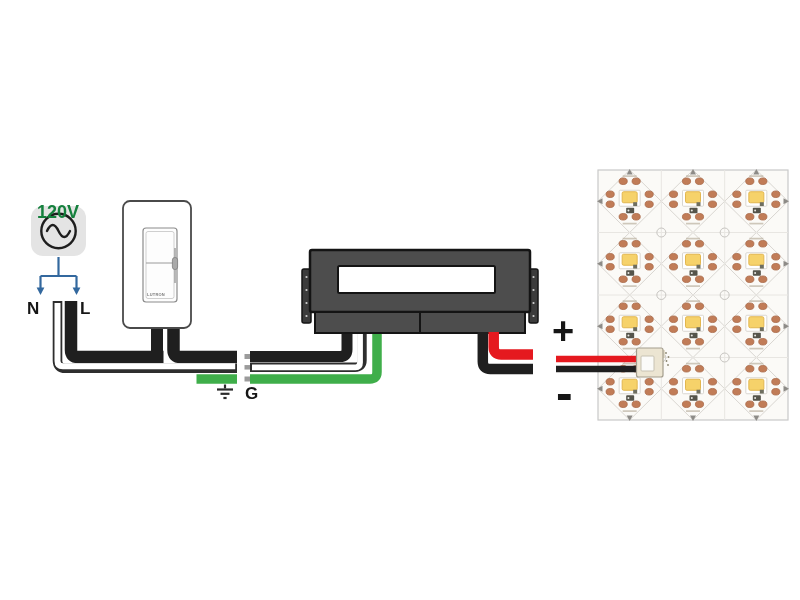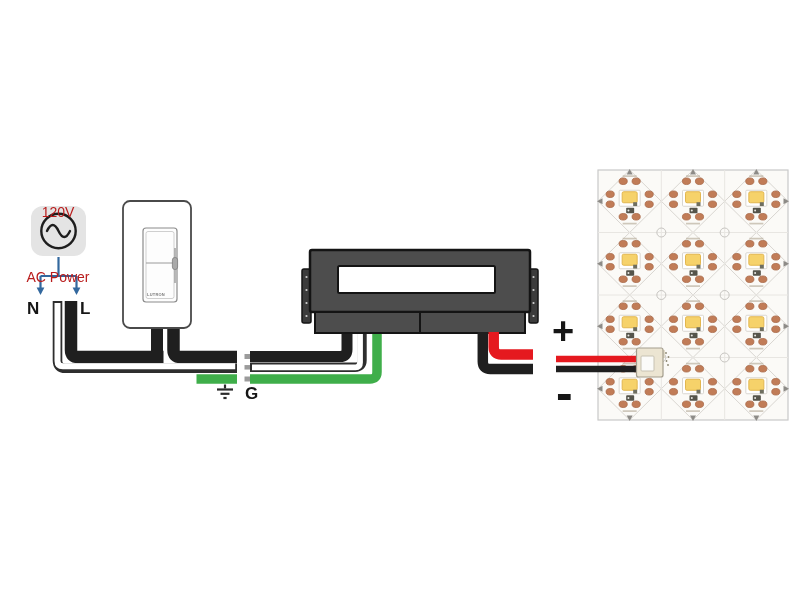--- a/index.html
+++ b/index.html
@@ -2,22 +2,22 @@
 <html style="--text_dark: #3a3a3a; --label_black: #161616; --arrow_blue: #33689e; --wire_black: #1f1f1f; --wire_white_outline: #2e2e2e; --wire_white: #ffffff; --wire_green: #3fae4a; --wire_red: #e5191f; --splice_gray: #9b9b9b; --driver_body: #4d4d4d; --driver_border: #141414; --driver_flange: #3c3c3c; --dimmer_plate: #ffffff; --dimmer_border: #4a4a4a; --panel_bg: #fbfaf7; --panel_line: #d9d6d1; --copper_pad: #c17c57; --copper_pad_edge: #a96a49; --led_yellow: #f6d26a; --led_yellow_edge: #e2b64f; --connector_beige: #ece5d2; --connector_edge: #a39d8d;"><head>
 <meta charset="utf-8">
 <style>
   html,body{margin:0;padding:0;background:#ffffff;}
   .stage{
     position:relative;width:800px;height:600px;background:#fff;overflow:hidden;
     font-family:"Liberation Sans", sans-serif;
   }
   .stage svg{position:absolute;left:0;top:0;}
   .lbl{position:absolute;color:#161616;font-weight:800;white-space:pre;}
-  #power-label{left:4px;top:159px;width:108px;text-align:center;color:#b91c1c;
-    font-weight:400;font-size:14px;line-height:21.5px;}
+  #power-label{left:4px;top:159px;width:108px;text-align:center;color:#15803d;
+    font-weight:700;font-size:18px;line-height:21.5px;}
   #lbl-n{left:27px;top:299px;font-size:17px;}
   #lbl-l{left:80px;top:299px;font-size:17px;}
   #lbl-g{left:245px;top:384px;font-size:17px;}
   #lbl-plus{left:552px;top:310px;font-size:38px;}
   #lbl-minus{left:556px;top:364px;font-size:50px;}
   #lbl-lutron{left:147px;top:291.5px;font-size:4px;letter-spacing:.2px;color:#7d7d7d;font-weight:700;}
 </style>
 </head>
 <body>
 
@@ -380,21 +380,20 @@
       <circle cx="666" cy="353" r="0.9"></circle>
           <circle cx="668.5" cy="357" r="0.9"></circle>
       <circle cx="666.5" cy="361" r="0.9"></circle>
           <circle cx="668" cy="365" r="0.9"></circle>
     </g>
   </g>
 </svg>
 
 <div id="power-label" class="lbl">
   <div>120V</div>
-  <div>AC Power</div>
 </div>
 <div id="lbl-n" class="lbl">N</div>
 <div id="lbl-l" class="lbl">L</div>
 <div id="lbl-g" class="lbl">G</div>
 <div id="lbl-plus" class="lbl">+</div>
 <div id="lbl-minus" class="lbl">-</div>
 <div id="lbl-lutron" class="lbl">LUTRON</div>
 </div>
 
 </body></html>

